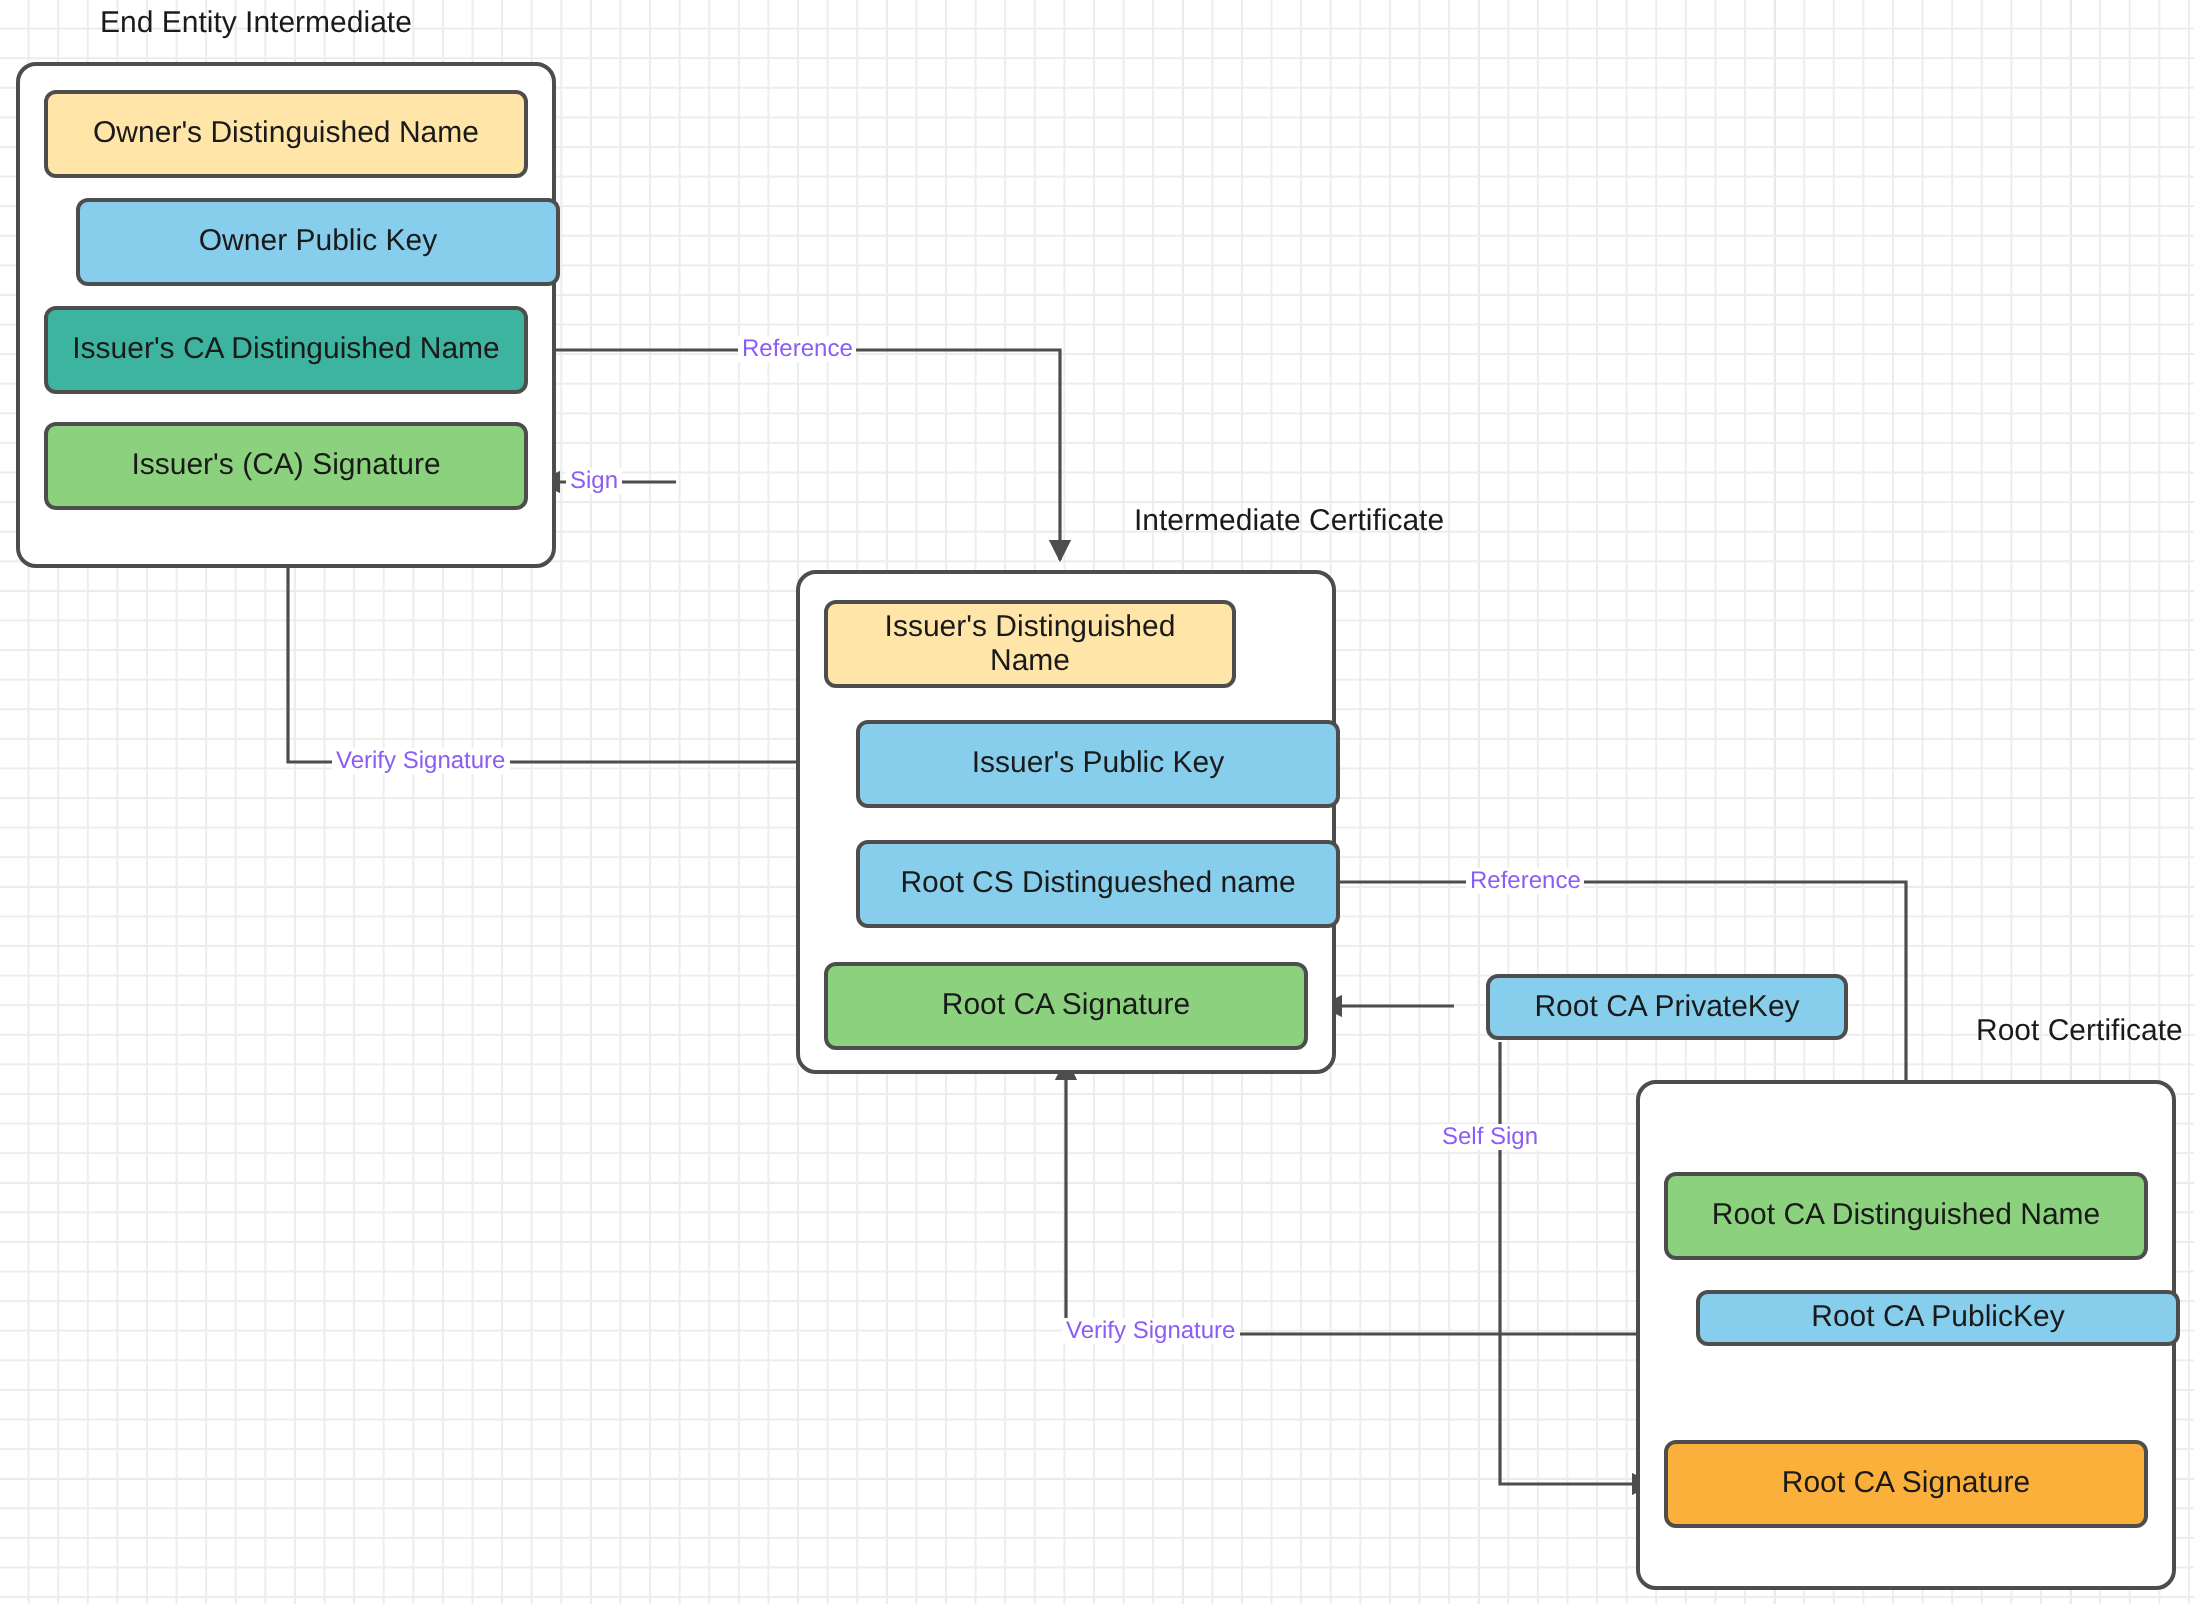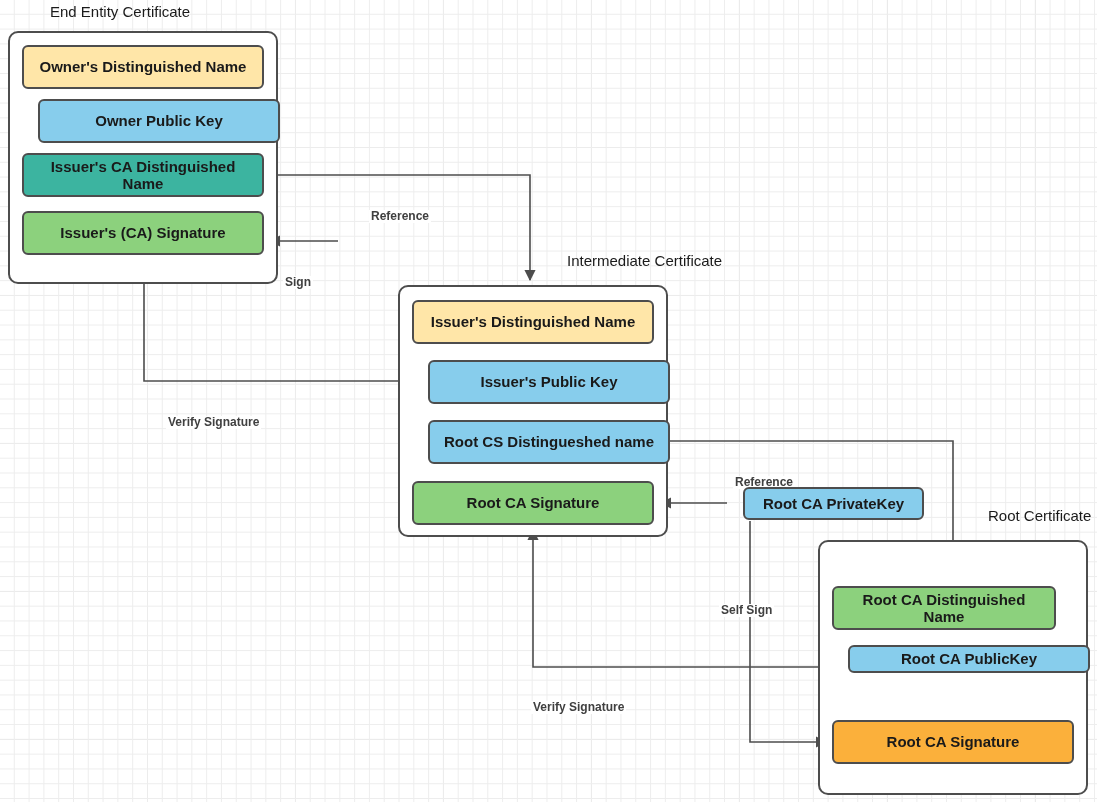--- a/index.html
+++ b/index.html
@@ -48,38 +48,36 @@
     border: 2px solid #4d4d4d;
     border-radius: 6px;
     display: flex;
     align-items: center;
     justify-content: center;
     text-align: center;
     color: #1a1a1a;
     font-size: 15px;
     line-height: 1.15;
     padding: 2px 10px;
-    font-weight: bold;
   }
   .group-title {
     position: absolute;
     font-size: 15px;
     color: #1a1a1a;
     white-space: nowrap;
   }
   .edge-label {
     position: absolute;
     font-size: 12px;
-    font-weight: bold;
-    color: #404040;
+    font-weight: normal;
+    color: #8b5cf6;
     background: #ffffff;
     padding: 0 2px;
     white-space: nowrap;
     line-height: 13px;
-    margin-top: 42px;
   }
   .c-yellow  { background: #ffe6a8; }
   .c-blue    { background: #87cdec; margin-left: 16px; }
   .c-teal    { background: #3cb4a0; }
   .c-green   { background: #8cd17d; }
   .c-orange  { background: #fbb03b; }
 </style>
 </head>
 <body>
 
@@ -114,50 +112,50 @@
   <div class="edge-label" style="left:283px; top:234px;">Sign</div>
 
   <div class="edge-label" style="left:166px; top:374px;">Verify Signature</div>
 
   <div class="edge-label" style="left:733px; top:434px;">Reference</div>
 
   <div class="edge-label" style="left:719px; top:562px;">Self Sign</div>
 
   <div class="edge-label" style="left:531px; top:659px;">Verify Signature</div>
 
-  <div class="group-title" style="left:50px; top:3px;">End Entity Certificate</div>
+  <div class="group-title" style="left:50px; top:3px;">End Entity Intermediate</div>
 
   <div class="container-box" style="left:8px; top:31px; width:270px; height:253px;"></div>
 
   <div class="node c-yellow" style="left:22px; top:45px; width:242px; height:44px;">Owner's Distinguished Name</div>
 
   <div class="node c-blue" style="left:22px; top:99px; width:242px; height:44px;">Owner Public  Key</div>
 
   <div class="node c-teal" style="left:22px; top:153px; width:242px; height:44px;">Issuer's CA Distinguished Name</div>
 
   <div class="node c-green" style="left:22px; top:211px; width:242px; height:44px;">Issuer's (CA) Signature</div>
 
 
   <div class="group-title" style="left:567px; top:252px;">Intermediate Certificate</div>
 
   <div class="container-box" style="left:398px; top:285px; width:270px; height:252px;"></div>
 
-  <div class="node c-yellow" style="left:412px; top:300px; width:242px; height:44px;">Issuer's Distinguished Name</div>
+  <div class="node c-yellow" style="left:412px; top:300px; width:206px; height:44px;">Issuer's Distinguished Name</div>
 
   <div class="node c-blue" style="left:412px; top:360px; width:242px; height:44px;">Issuer's Public  Key</div>
 
   <div class="node c-blue" style="left:412px; top:420px; width:242px; height:44px;">Root CS Distingueshed name</div>
 
   <div class="node c-green" style="left:412px; top:481px; width:242px; height:44px;">Root CA Signature</div>
 
   <div class="node c-blue" style="left:727px; top:487px; width:181px; height:33px;">Root CA PrivateKey</div>
 
   <div class="group-title" style="left:988px; top:507px;">Root Certificate</div>
 
   <div class="container-box" style="left:818px; top:540px; width:270px; height:255px;"></div>
 
-  <div class="node c-green" style="left:832px; top:586px; width:224px; height:44px;">Root CA Distinguished Name</div>
+  <div class="node c-green" style="left:832px; top:586px; width:242px; height:44px;">Root CA Distinguished Name</div>
 
   <div class="node c-blue" style="left:832px; top:645px; width:242px; height:28px;">Root CA PublicKey</div>
 
   <div class="node c-orange" style="left:832px; top:720px; width:242px; height:44px;">Root CA Signature</div>
 
 </div>
 
 </body></html>

